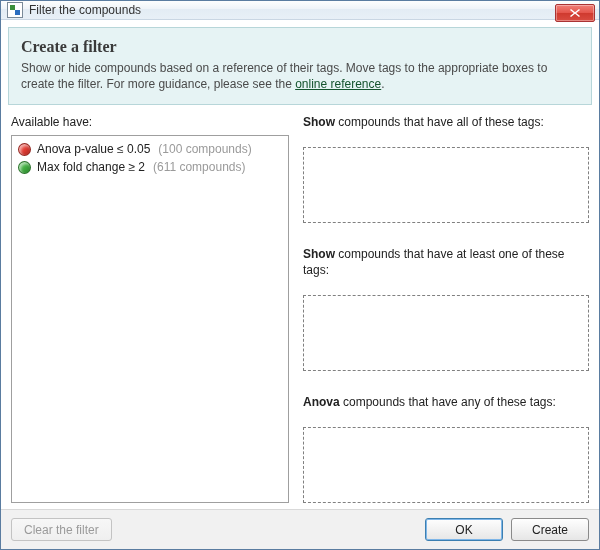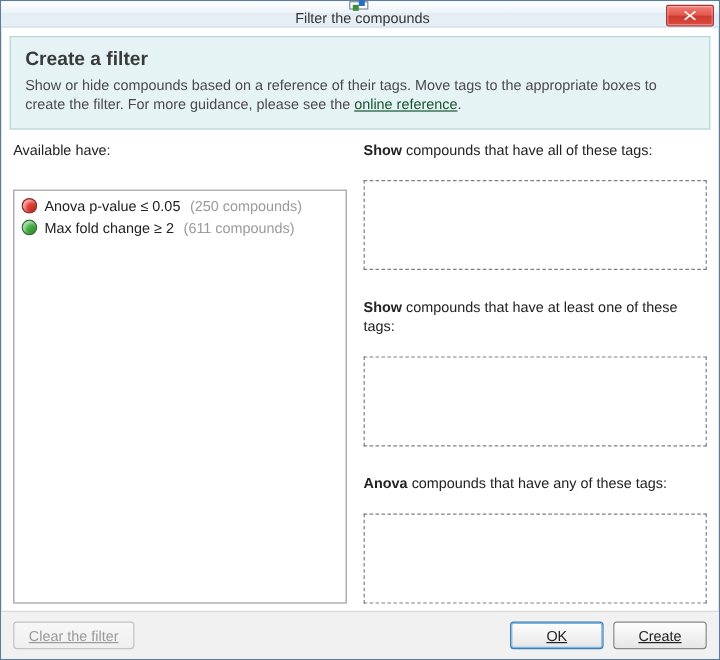--- a/index.html
+++ b/index.html
@@ -21,21 +21,20 @@
     flex-direction: column;
   }
   .titlebar {
     height: 22px;
     background: linear-gradient(to bottom, #fdfefe 0%, #eef3f8 45%, #e3ecf4 46%, #e8f0f7 100%);
     border-bottom: 1px solid #c9d6e3;
     display: flex;
     align-items: center;
     padding: 0 2px 0 6px;
     position: relative;
-    flex-direction: column;
   }
   .titlebar .appicon {
     width: 16px; height: 16px;
     margin-right: 6px;
     display: inline-block;
     position: relative;
     border: 1px solid #7a8a99;
     background: #fff;
   }
   .titlebar .appicon::before {
@@ -73,21 +72,21 @@
     margin: 7px 7px 0 7px;
     border: 1px solid #b7d6d9;
     background: #e6f3f4;
     padding: 10px 12px 12px 12px;
   }
   .banner h1 {
     margin: 0 0 4px 0;
     font-size: 16px;
     font-weight: bold;
     color: #3a3a3a;
-    font-family: Liberation Sans, sans-serif;
+    font-family: Liberation Serif, serif;
   }
   .banner p {
     margin: 0;
     color: #4a4a4a;
     line-height: 1.35;
   }
   .banner a {
     color: #14532d;
     text-decoration: underline;
     cursor: pointer;
@@ -111,21 +110,20 @@
     margin-bottom: 4px;
     line-height: 1.3;
   }
   .label b { font-weight: bold; }
   .listbox {
     border: 1px solid #9f9f9f;
     background: #fff;
     flex: 1 1 auto;
     overflow: auto;
     padding: 4px 6px;
-    margin-top: 20px;
   }
   .dropzone {
     border: 1px dashed #808080;
     background: #fff;
     height: 97px;
     margin-bottom: 12px;
   }
   .dropzone.last { margin-bottom: 0; }
   .tagrow {
     display: flex;
@@ -156,21 +154,20 @@
   button.win {
     font: inherit;
     height: 23px;
     min-width: 78px;
     padding: 0 12px;
     border: 1px solid #8a8a8a;
     border-radius: 3px;
     background: linear-gradient(to bottom, #fefefe, #e6e6e6);
     color: #222;
     cursor: pointer;
-    text-decoration: underline;
   }
   button.win:disabled {
     color: #9a9a9a;
     border-color: #c3c3c3;
     background: linear-gradient(to bottom, #f7f7f7, #efefef);
     cursor: default;
   }
   button.win.default {
     border-color: #3c7fb1;
     box-shadow: 0 0 0 1px #7eb6e8 inset;
@@ -198,21 +195,21 @@
     </p>
   </div>
 
   <div class="content">
     <div class="col left">
       <div class="label">Available have:</div>
       <div class="listbox" id="available-list">
           <div class="tagrow">
             <span class="dot" style="background: rgb(226, 59, 50);"></span>
             <span class="tagname">Anova p-value ≤ 0.05</span>
-            <span class="tagcount">(250 compounds)</span>
+            <span class="tagcount">(100 compounds)</span>
           </div>
           <div class="tagrow">
             <span class="dot" style="background: rgb(63, 174, 63);"></span>
             <span class="tagname">Max fold change ≥ 2</span>
             <span class="tagcount">(611 compounds)</span>
           </div>
         </div>
     </div>
     <div class="col right">
       <div class="label"><b>Show</b><span> compounds that have all of these tags:</span></div>

